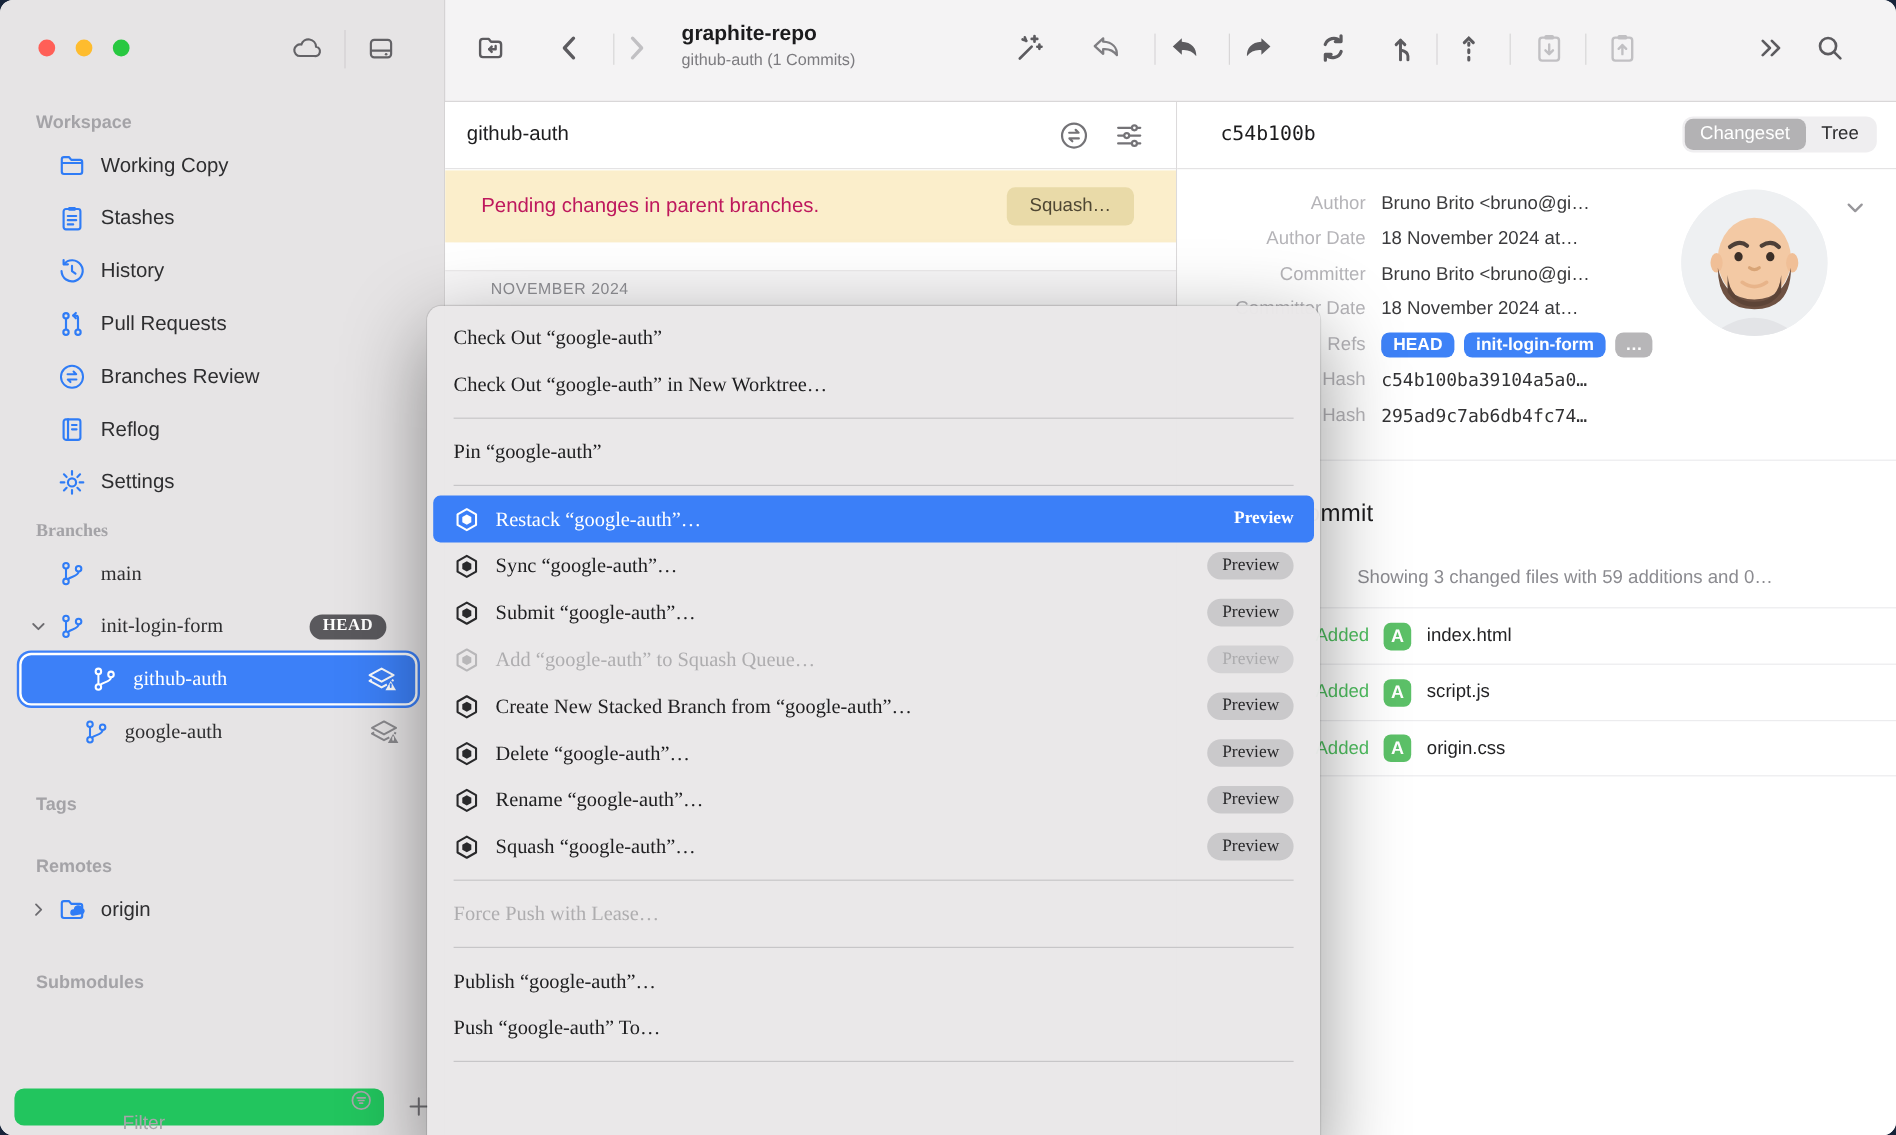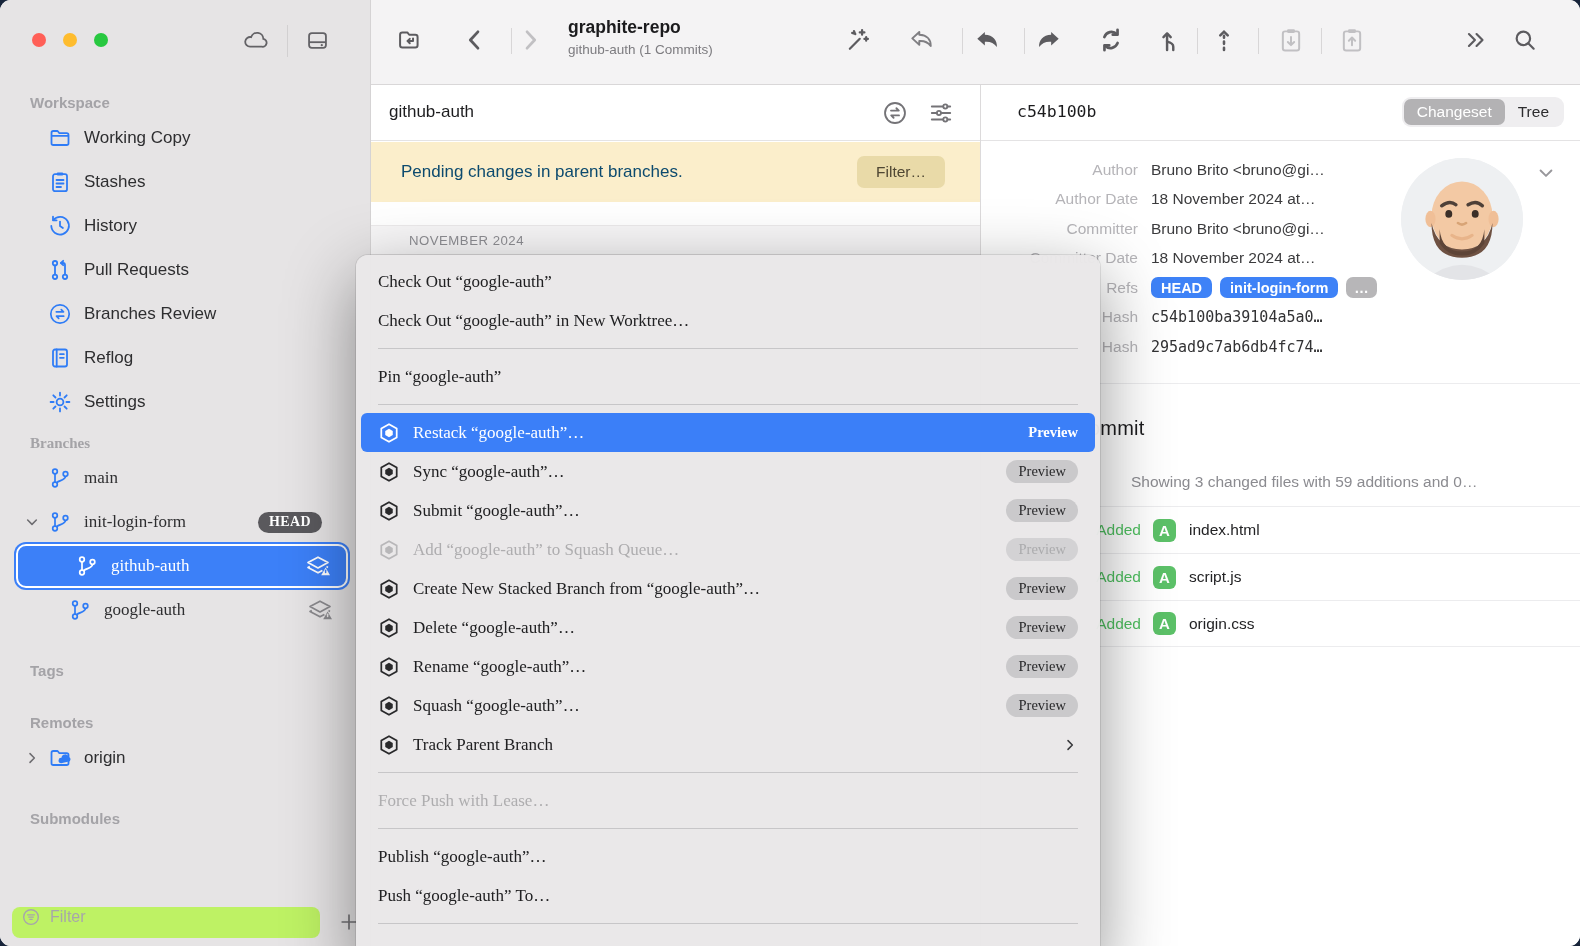--- a/index.html
+++ b/index.html
@@ -40,41 +40,41 @@
   .head-badge{margin-left:auto;margin-right:48px;background:#5a595d;color:#fff;font-size:14px;font-weight:bold;
     letter-spacing:.4px;padding:2.5px 11px;border-radius:11px;}
   .trailing-icon{margin-left:auto;margin-right:36px;width:27px;height:24px;color:#8b8a8e;flex:0 0 auto;}
   .side-item.selected{background:#3c80f8;border:2px solid #fff;box-shadow:0 0 0 2px #3c80f8;border-radius:10px;
     margin:0 22px 0 16px;padding-left:57px;color:#fff;font-weight:500;}
   .side-item.selected .bicon{color:#fff;}
   .side-item.selected .trailing-icon{color:#fff;margin-right:14px;}
   .stack-ex{stroke:#e6e4e5;}
   .side-item.selected .stack-ex{stroke:#3c80f8;}
   .filter-bar{position:absolute;left:12px;right:10px;bottom:8px;height:32px;display:flex;align-items:center;}
-  .filter-input{width:308px;height:31px;background:#bef264;border-radius:8px;display:flex;align-items:flex-start;padding:0 9px;}
+  .filter-input{width:308px;height:31px;background:#22c55e;border-radius:8px;display:flex;align-items:flex-end;padding:0 9px;flex-direction:column;}
   .filter-input .icon{width:20px;height:20px;color:#a7a6aa;flex:0 0 auto;}
   .filter-input input{flex:1;margin-left:7px;background:transparent;border:none;outline:none;
     font-family:"Liberation Sans",sans-serif;font-size:16px;color:#3a3a3c;}
   .filter-input input::placeholder{color:#a7a6aa;}
   .add-btn{margin-left:auto;width:22px;height:22px;color:#737276;}
 
   
   .vline{position:absolute;width:1px;background:#d5d3d4;}
   .v1{left:370px;top:0;bottom:0;}
   .v2{left:980px;top:85px;bottom:0;background:#dcdadb;}
 
   
   .panel-middle{position:absolute;left:371px;top:85px;width:609px;bottom:0;background:#fff;}
   .m-header{position:absolute;left:0;top:0;right:0;height:56px;border-bottom:1px solid #e4e3e4;background:#fff;}
   .m-title{position:absolute;left:18px;top:17px;font-size:17px;color:#1d1d1f;}
   .m-icon{position:absolute;top:15px;width:26px;height:26px;color:#747377;}
   .m-icon.compare{left:511px;}
   .m-icon.sliders{left:557px;}
   .banner{position:absolute;left:0;top:57px;right:0;height:60px;background:#fbeecb;}
-  .banner-text{position:absolute;left:30px;top:20px;font-size:17px;color:#0c4a6e;}
+  .banner-text{position:absolute;left:30px;top:20px;font-size:17px;color:#be185d;}
   .banner-btn{position:absolute;right:35px;top:14px;height:32px;line-height:32px;padding:0 19px;background:#e9daa8;
     border-radius:7px;font-size:15.5px;color:#4f4733;}
   .datebar{position:absolute;left:0;top:140px;right:0;height:30px;background:#f7f6f7;border-top:1px solid #eceaeb;
     border-bottom:1px solid #eceaeb;}
   .datebar span{position:absolute;left:38px;top:7px;font-size:13.2px;color:#8e8e93;letter-spacing:.5px;}
 
   
   .panel-right{position:absolute;left:981px;top:85px;width:599px;bottom:0;background:#fff;}
   .r-header{position:absolute;left:0;top:0;right:0;height:56px;border-bottom:1px solid #e4e3e4;}
   .r-hash{position:absolute;left:36px;top:17px;font-family:"DejaVu Sans Mono",monospace;font-size:16.5px;color:#1b1b1d;}
@@ -462,21 +462,21 @@
           <svg viewBox="0 0 24 24" fill="none" stroke="currentColor" stroke-width="1.7" stroke-linecap="round">
             <path d="M3.5 6h10.3M18 6h2.5M3.5 12h4.3M12 12h8.5M3.5 18h10.3M18 18h2.5"></path>
             <circle cx="16" cy="6" r="1.9"></circle>
             <circle cx="10.1" cy="12" r="1.9"></circle>
             <circle cx="16" cy="18" r="1.9"></circle>
           </svg>
         </span>
     </div>
     <div class="banner">
       <div class="banner-text">Pending changes in parent branches.</div>
-      <div class="banner-btn">Filter…</div>
+      <div class="banner-btn">Squash…</div>
     </div>
     <div class="datebar">
       <span>NOVEMBER 2024</span>
     </div>
   </div>
 
   <div class="panel-right">
     <div class="r-header">
       <div class="r-hash">c54b100b</div>
       <div class="view-toggle" id="view-toggle">
@@ -647,34 +647,20 @@
       <div class="menu-item with-icon">
         <span class="micon icon">
           <svg viewBox="0 0 24 24">
             <polygon points="12,2.4 20.4,7.2 20.4,16.8 12,21.6 3.6,16.8 3.6,7.2" fill="none" stroke="currentColor" stroke-width="1.9" stroke-linejoin="round"></polygon>
             <polygon points="12,7.4 16.1,9.7 16.1,14.3 12,16.6 7.9,14.3 7.9,9.7" fill="currentColor"></polygon>
           </svg>
         </span>
         <span>Squash “google-auth”…</span>
         <span class="menu-badge">Preview</span>
       </div>
-      <div class="menu-item with-icon">
-        <span class="micon icon">
-          <svg viewBox="0 0 24 24">
-            <polygon points="12,2.4 20.4,7.2 20.4,16.8 12,21.6 3.6,16.8 3.6,7.2" fill="none" stroke="currentColor" stroke-width="1.9" stroke-linejoin="round"></polygon>
-            <polygon points="12,7.4 16.1,9.7 16.1,14.3 12,16.6 7.9,14.3 7.9,9.7" fill="currentColor"></polygon>
-          </svg>
-        </span>
-        <span>Track Parent Branch</span>
-        <span class="submenu-arrow icon">
-          <svg viewBox="0 0 24 24" fill="none" stroke="currentColor" stroke-width="2.3" stroke-linecap="round" stroke-linejoin="round">
-            <path d="M9 5.5 15.5 12 9 18.5"></path>
-          </svg>
-        </span>
-      </div>
       <div class="menu-sep"></div>
       <div class="menu-item disabled">
         <span>Force Push with Lease…</span>
       </div>
       <div class="menu-sep"></div>
       <div class="menu-item">
         <span>Publish “google-auth”…</span>
       </div>
       <div class="menu-item">
         <span>Push “google-auth” To…</span>

